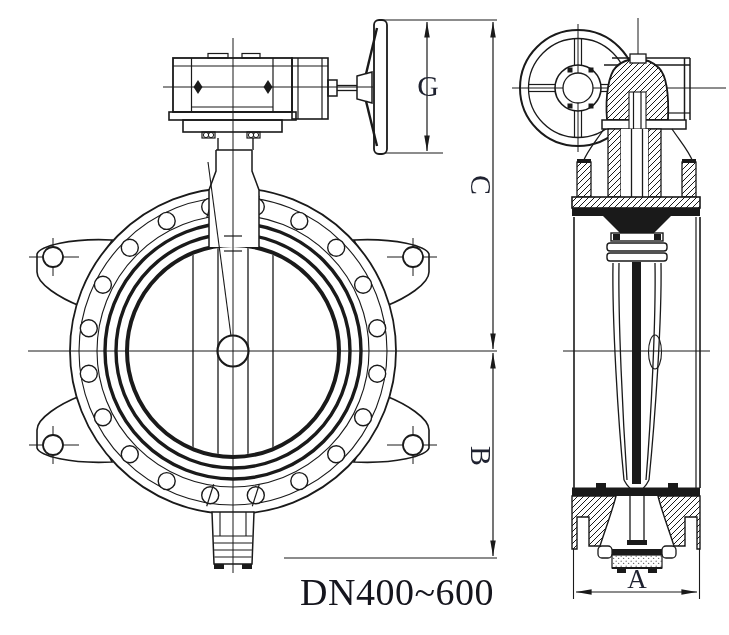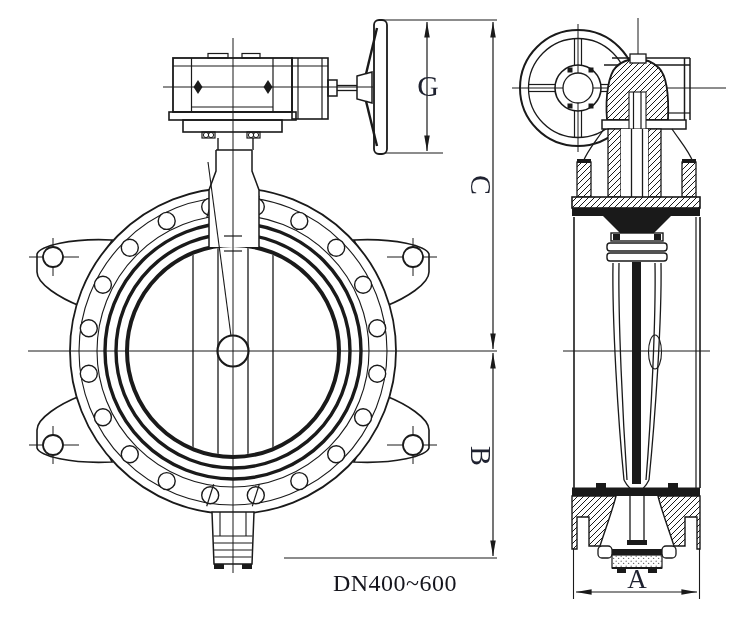--- a/index.html
+++ b/index.html
@@ -4,21 +4,21 @@
 <style>
   html,body{margin:0;padding:0;background:#ffffff;}
   #stage{position:relative;width:729px;height:635px;background:#ffffff;overflow:hidden;
          font-family:"Liberation Serif", serif;}
   #drawing{position:absolute;left:0;top:0;}
   .dim-label{position:absolute;color:#1f2230;font-size:30px;line-height:30px;
              display:flex;align-items:center;justify-content:center;
              font-family:"Liberation Serif", serif;}
   .rot90{transform:rotate(90deg);}
   #caption{position:absolute;left:300px;top:570px;width:190px;text-align:center;
-           font-size:24px;color:#15151d;letter-spacing:.5px;}
+           font-size:38px;color:#15151d;letter-spacing:.5px;}
   #label-g{left:413px;top:71px;width:30px;height:30px;}
   #label-c{left:466px;top:170px;width:30px;height:30px;}
   #label-b{left:466px;top:441px;width:30px;height:30px;}
   #label-a{left:622px;top:566px;width:30px;height:26px;font-size:27px;}
 </style>
 </head>
 <body>
 
 <div id="stage">
 <svg id="drawing" width="729" height="635" viewBox="0 0 729 635" xmlns="http://www.w3.org/2000/svg">

